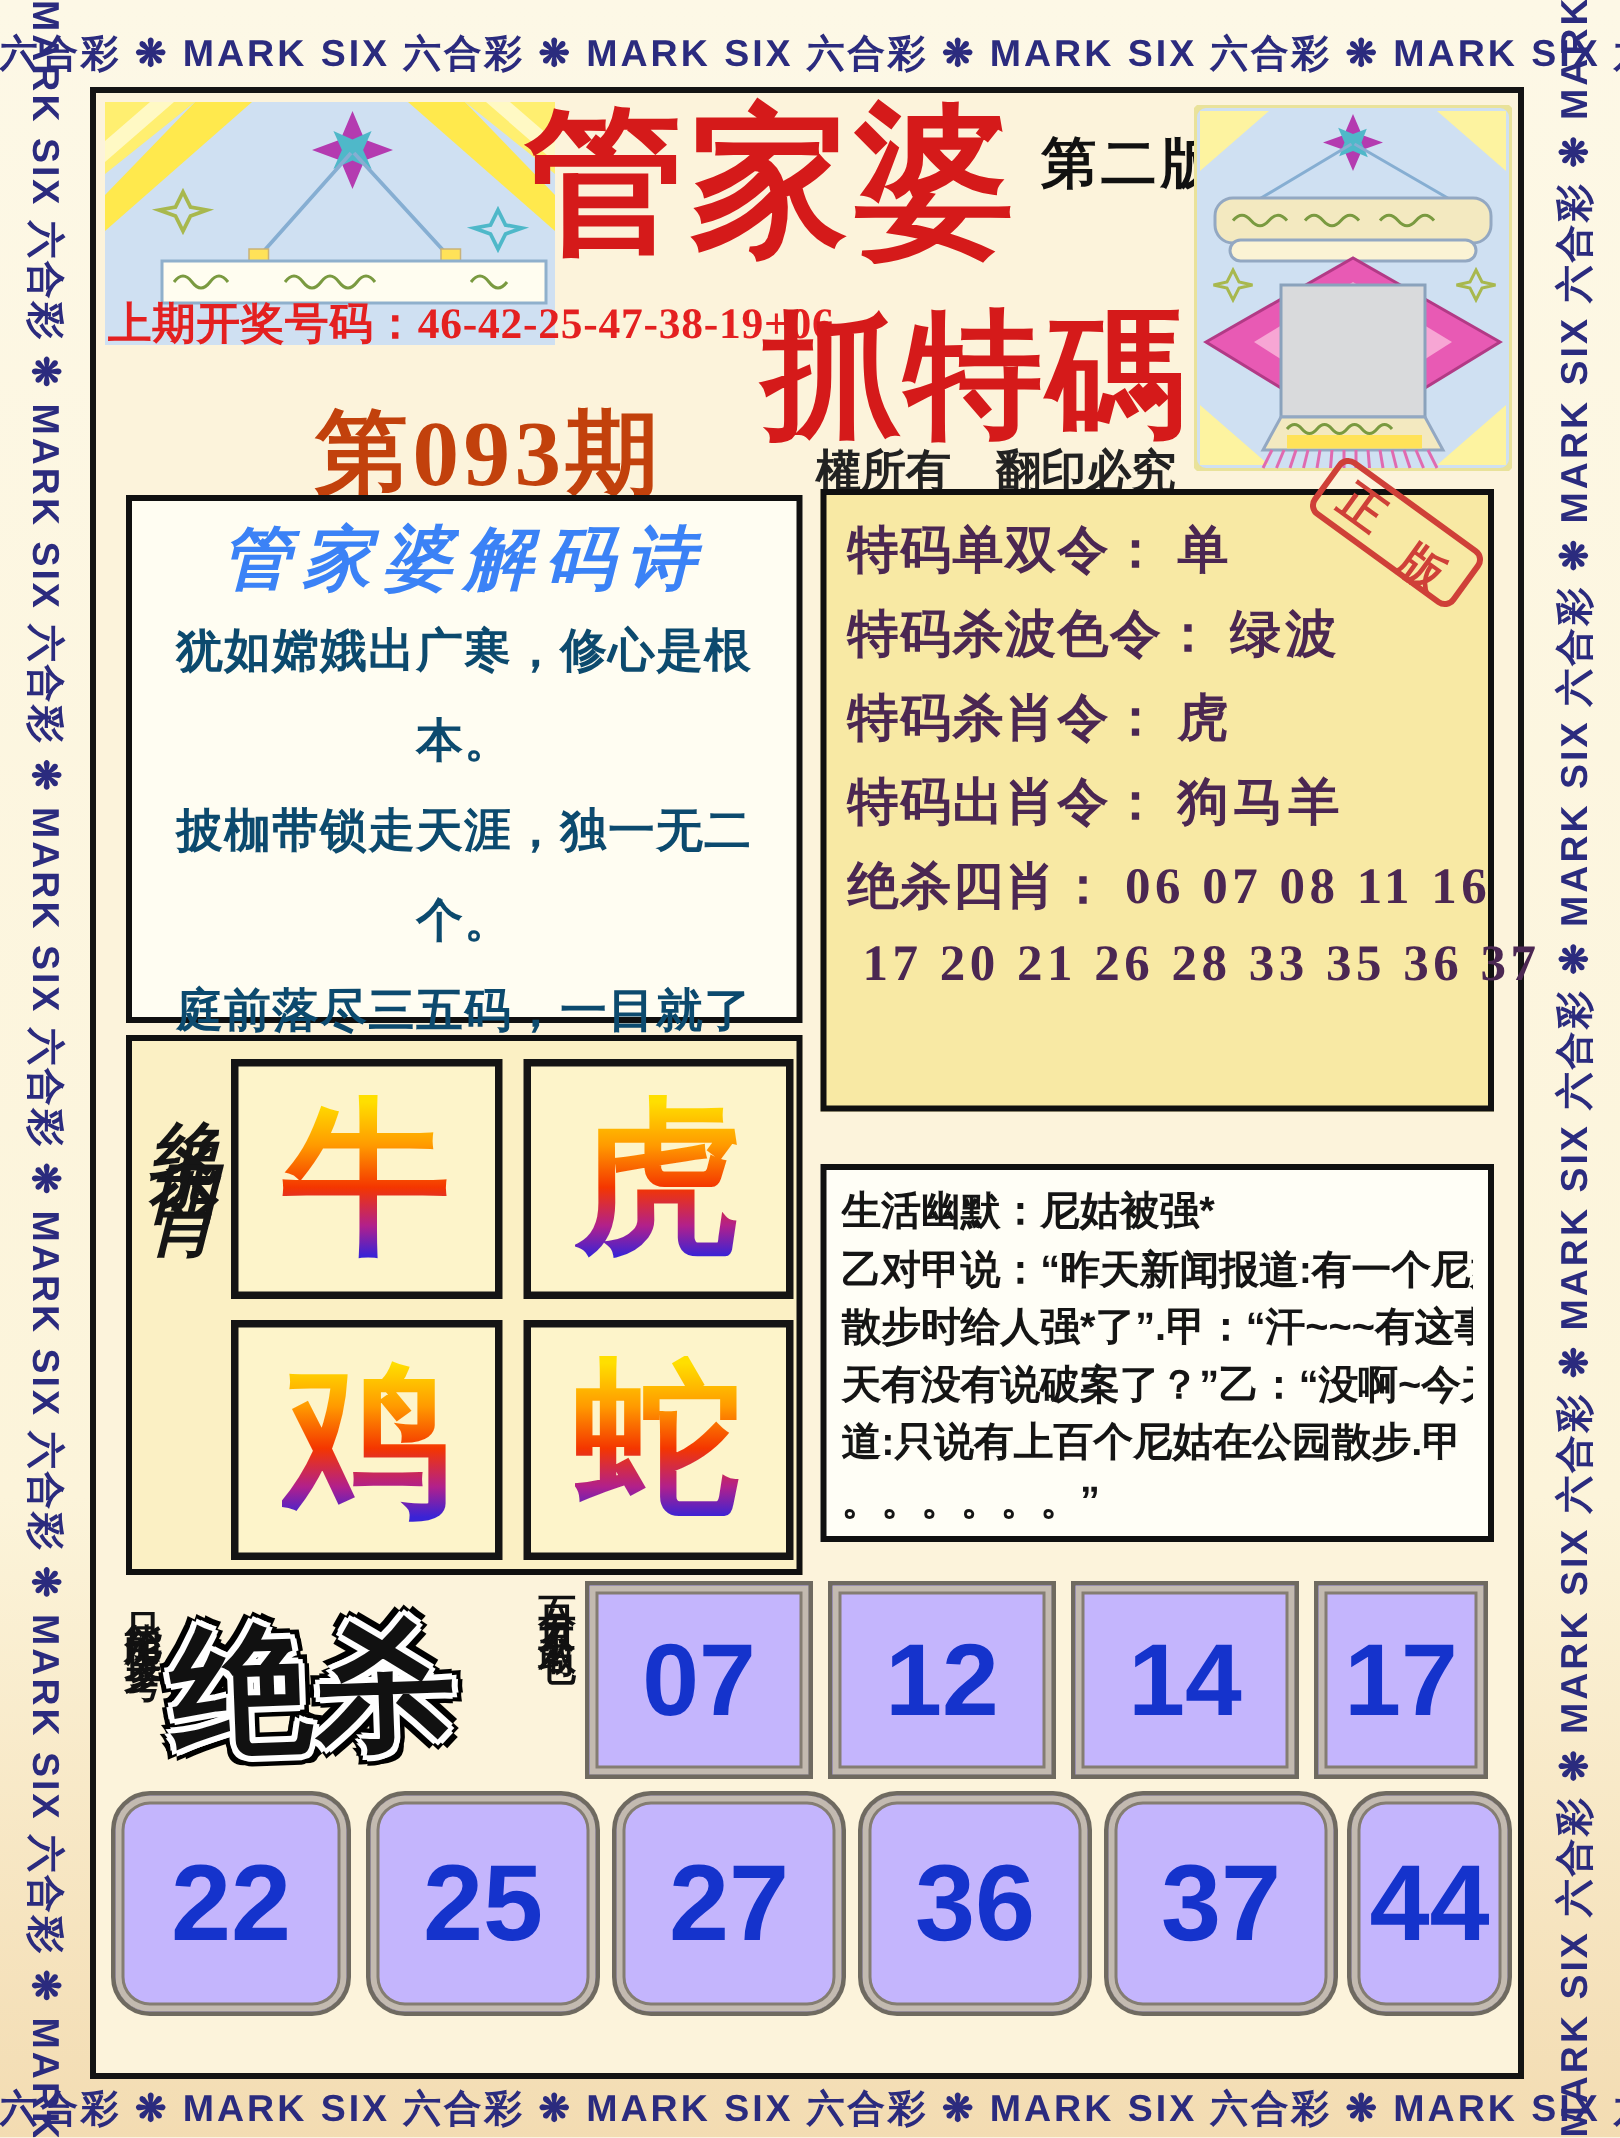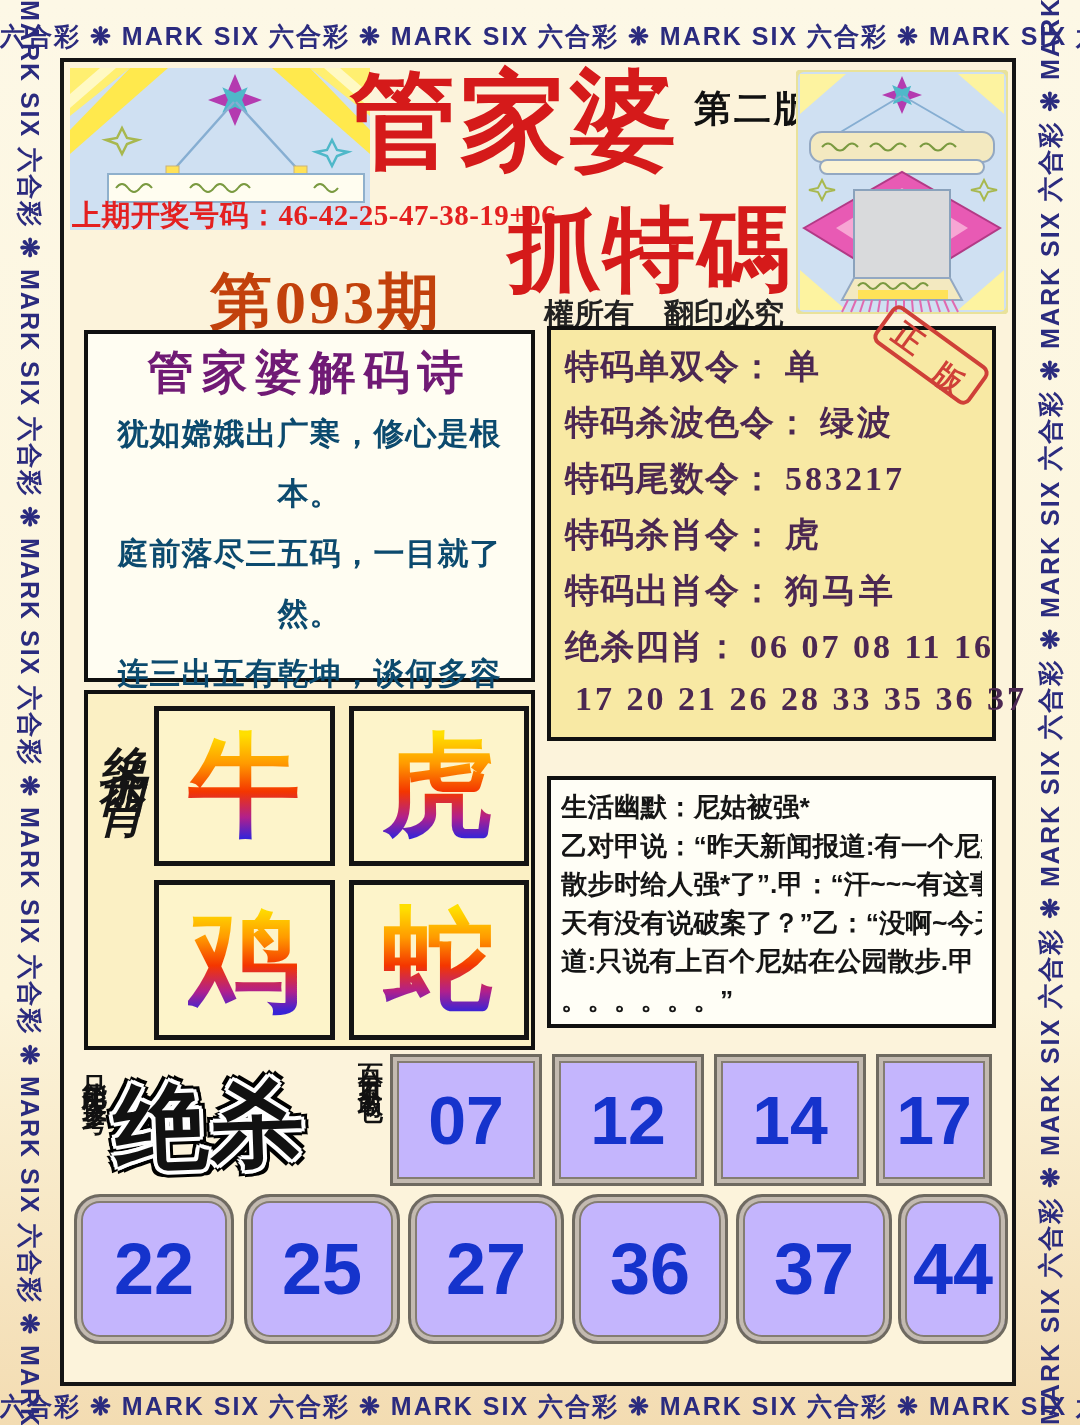--- a/index.html
+++ b/index.html
@@ -29,22 +29,22 @@
                 letter-spacing:4px; }
   .edition { left:630px; top:22px; font-size:37px; font-weight:bold; color:#111; letter-spacing:3px; }
   .prev-draw { left:8px; top:134px; font-size:29px; font-weight:bold; color:#e42020; letter-spacing:0.5px;text-align:right; }
   .subtitle { left:444px; top:126px; font-size:92px; font-weight:bold; color:#d51a1a; letter-spacing:3px; }
   .issue { left:146px; top:198px; font-size:62px; font-weight:bold; color:#c2410c; letter-spacing:3px; }
   .copyright { left:480px; top:232px; font-size:30px; font-weight:bold; color:#222; }
 
   
   .poem-box { left:20px; top:268px; width:451px; height:352px; border:4px solid #101010;
               background:#fffdf2; text-align:center; }
-  .poem-title { margin-top:8px; font-size:46px; font-weight:bold; 
-                color:#701a75; letter-spacing:8px; }
+  .poem-title { margin-top:8px; font-size:46px; font-weight:bold; font-style:italic;
+                color:#3b82f6; letter-spacing:8px; }
   .poem-line { font-size:31px; font-weight:bold; color:#0c4a6e; line-height:60px; letter-spacing:1px; }
   .song-ma { font-size:30px; font-weight:bold; color:#222; letter-spacing:3px; margin-top:2px; }
 
   
   .orders-panel { left:483px; top:264px; width:449px; height:415px; border:4px solid #101010;
                   background:#f8e9a4; padding:14px 6px 0 14px; }
   .order-row { height:56px; font-size:34px; font-weight:bold; color:#4b2752; letter-spacing:1px;
                white-space:nowrap; }
   .order-row .val { margin-left:10px; letter-spacing:3px; }
   .stamp { position:absolute; right:2px; top:2px; width:118px; height:46px;
@@ -176,33 +176,33 @@
         <line x1="132" y1="230" x2="135" y2="242"></line>
           <line x1="140" y1="230" x2="144" y2="242"></line>
         <line x1="148" y1="230" x2="153" y2="242"></line>
           <line x1="156" y1="230" x2="162" y2="242"></line>
       </g>
     </svg>
 
     <div class="abs poem-box">
       <div class="poem-title">管家婆解码诗</div>
       <div class="poem-line">犹如嫦娥出广寒，修心是根本。</div>
+      <div class="poem-line">披枷带锁走天涯，独一无二个。</div>
       <div class="poem-line">庭前落尽三五码，一目就了然。</div>
       <div class="poem-line">连三出五有乾坤，谈何多容易。</div>
       <div class="song-ma">送码：05 13 26 28 30 32 41</div>
     </div>
 
     <div class="abs orders-panel">
       <div class="stamp">
         <span class="c1">正</span>
         <span class="c2">版</span>
       </div>
       <div class="order-row"><span>特码单双令：</span><span class="val">单</span></div>
       <div class="order-row"><span>特码杀波色令：</span><span class="val">绿波</span></div>
-      <div class="order-row"><span>特码尾数令：</span><span class="val">583217</span></div>
       <div class="order-row"><span>特码杀肖令：</span><span class="val">虎</span></div>
       <div class="order-row"><span>特码出肖令：</span><span class="val">狗马羊</span></div>
       <div class="order-row"><span>绝杀四肖：</span><span class="val">06 07 08 11 16</span></div>
       <div class="order-row"><span></span><span class="val">17 20 21 26 28 33 35 36 37</span></div>
     </div>
 
     <div class="abs zodiac-box">
       <div class="zodiac-side">绝杀四肖</div>
       <div class="zodiac-grid">
         <div class="zodiac-cell">

